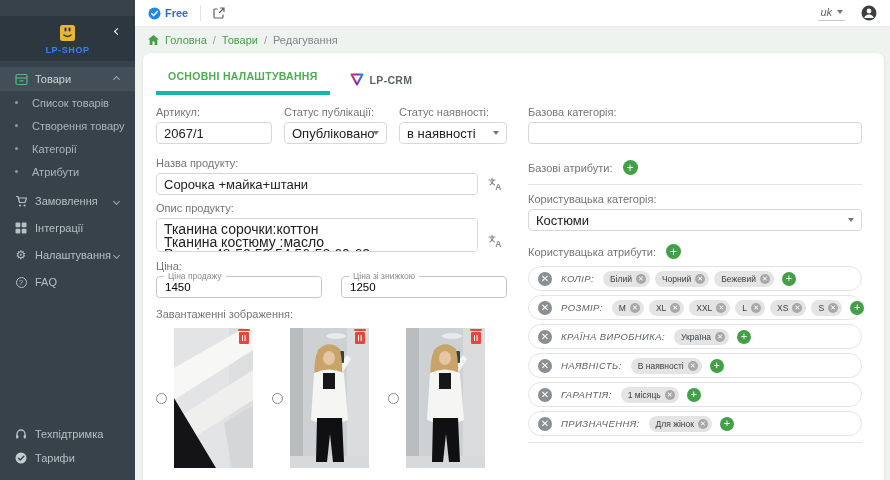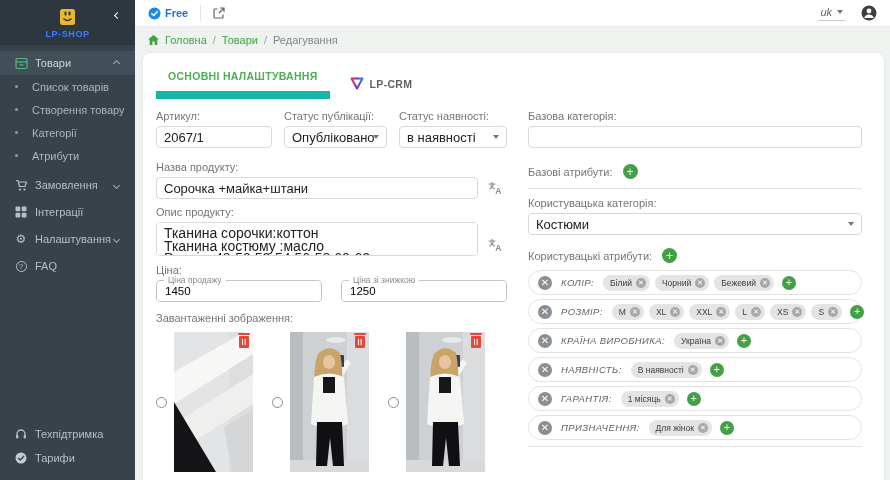--- a/index.html
+++ b/index.html
@@ -5,21 +5,21 @@
   * { margin:0; padding:0; box-sizing:border-box; }
   html,body { width:890px; height:480px; overflow:hidden; }
   body {
     font-family:"Liberation Sans", sans-serif;
     background:#eef3f0;
     position:relative;
     color:#212121;
   }
   
   .sidebar { position:absolute; left:0; top:0; width:135px; height:480px; background:#37424b; z-index:5; }
-  .sb-header { height:45px; background:#2c3740; position:relative; display:flex; flex-direction:column; align-items:center; justify-content:center; }
+  .sb-header { height:45px; background:#2c3740; position:relative; display:flex; flex-direction:column; align-items:center; justify-content:center;margin-top:16px; }
   .sb-logo-txt { color:#3d7dff; font-size:9px; font-weight:bold; letter-spacing:.6px; margin-top:2px; }
   .sb-collapse { position:absolute; right:10px; top:7px; width:16px; height:16px; display:flex; align-items:center; justify-content:center; cursor:pointer; }
   .chev { display:inline-block; width:5px; height:5px; border-right:1.6px solid currentColor; border-bottom:1.6px solid currentColor; }
   .chev.left { transform:rotate(135deg); }
   .chev.up { transform:rotate(-135deg); }
   .chev.down { transform:rotate(45deg); }
   .sb-nav { margin-top:6px; }
   .sb-item { height:24px; display:flex; align-items:center; padding:0 14px; color:#b4c0c5; font-size:11px; cursor:pointer; position:relative; }
   .sb-item .ico { width:14px; display:flex; justify-content:center; margin-right:7px; color:#b4c0c5; }
   .sb-item .lbl { flex:1; }
@@ -41,21 +41,21 @@
   .caret { width:0; height:0; border-left:3.5px solid transparent; border-right:3.5px solid transparent; border-top:4.5px solid #757575; }
   
   .crumbbar { height:26px; display:flex; align-items:center; padding:0 13px; font-size:11px; gap:6px; }
   .crumb-link { color:#43a047; text-decoration:none; cursor:pointer; }
   .crumb-sep { color:#9aa0a6; }
   .crumb-current { color:#80868b; }
   
   .card { margin:0 6px 0 8px; background:#fff; border-radius:8px 8px 0 0; box-shadow:0 1px 3px rgba(60,64,67,.12); height:450px; padding:13px 22px 0 13px; overflow:hidden; }
   .tabs { display:flex; align-items:flex-end; gap:8px; }
   .tab { font-size:10.5px; letter-spacing:.3px; padding:4px 12px 9px; cursor:pointer; display:flex; align-items:center; gap:6px; color:#5f6368; font-weight:bold; }
-  .tab.active { color:#4caf50; border-bottom:8px solid #14b8a6; }
+  .tab.active { color:#4caf50; border-bottom:4px solid #14b8a6; }
   
   .form { display:grid; grid-template-columns:352px 334px; column-gap:20px; margin-top:11px; }
   .f-label { font-size:11px; color:#757575; margin-bottom:4px; }
   .inp, .sel { width:100%; height:22px; border:1px solid #d8d8d8; border-radius:4px; padding:0 7px; font-size:13px; color:#212121; background:#fff; font-family:"Liberation Sans",sans-serif; }
   .sel-wrap { position:relative; }
   .sel-wrap .caret { position:absolute; right:8px; top:9px; pointer-events:none; }
   .row3 { display:grid; grid-template-columns:116px 103px 108px; column-gap:12px; }
   .name-row { display:flex; align-items:center; gap:9px; margin-top:14px; }
   .name-row .grow { flex:0 0 322px; }
   .desc-row { display:flex; align-items:flex-end; gap:9px; margin-top:6px; }
@@ -389,21 +389,21 @@
 
         <div style="margin-top:8px">
           <div class="f-label">Користувацька категорія:</div>
           <div class="sel-wrap">
             <input class="sel" readonly="" value="Костюми" style="">
             <span class="caret"></span>
           </div>
         </div>
 
         <div class="attr-head" style="margin-top:13px">
-          <span>Користувацькі атрибути:</span>
+          <span>Користувацька атрибути:</span>
           <span class="plus">+</span>
         </div>
 
         <div class="attr-rows">
 
           <div class="attr-row">
             <span class="attr-del">✕</span>
             <span class="attr-name">КОЛІР:</span>
             <span class="chips">
               <span class="chip">

